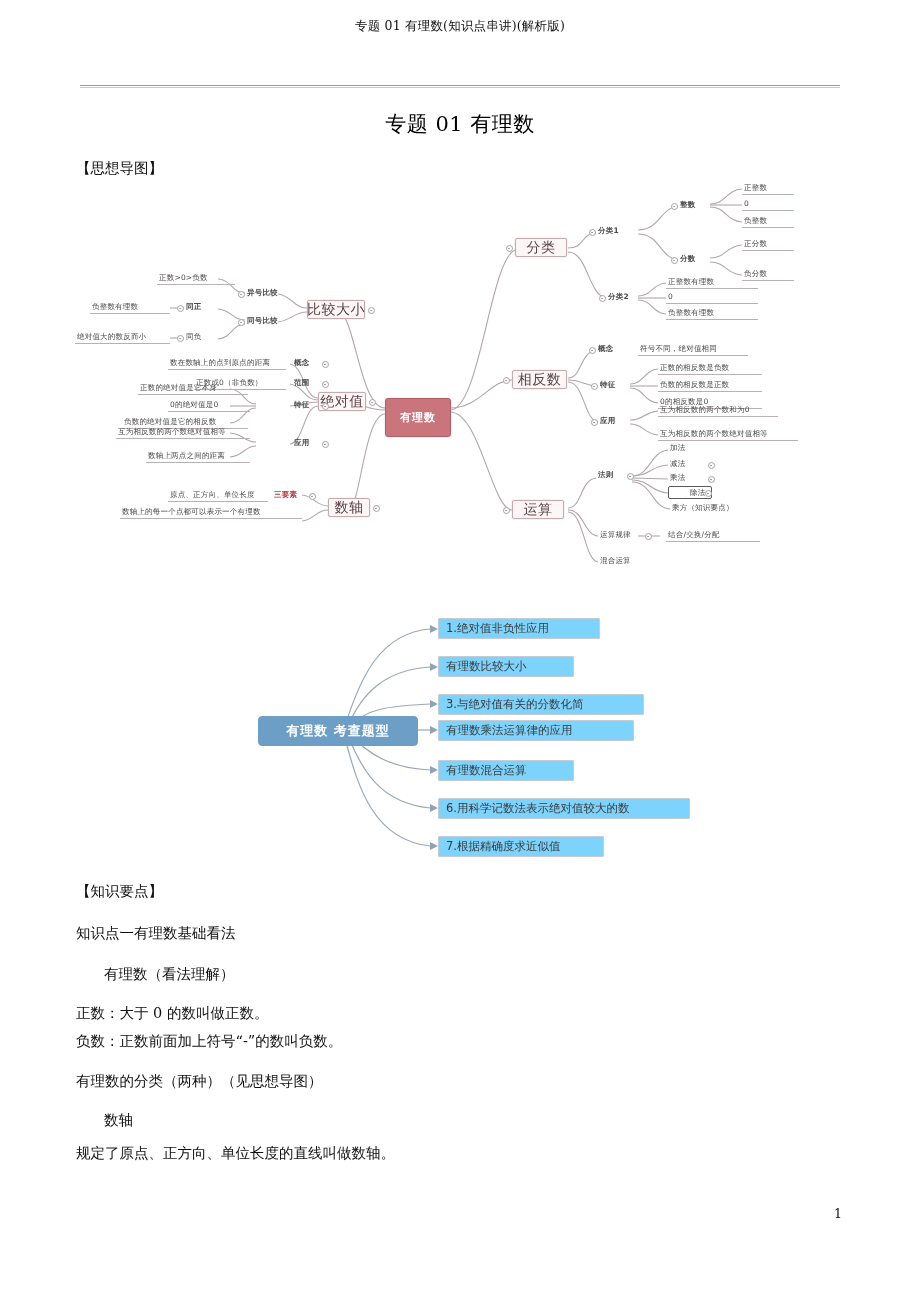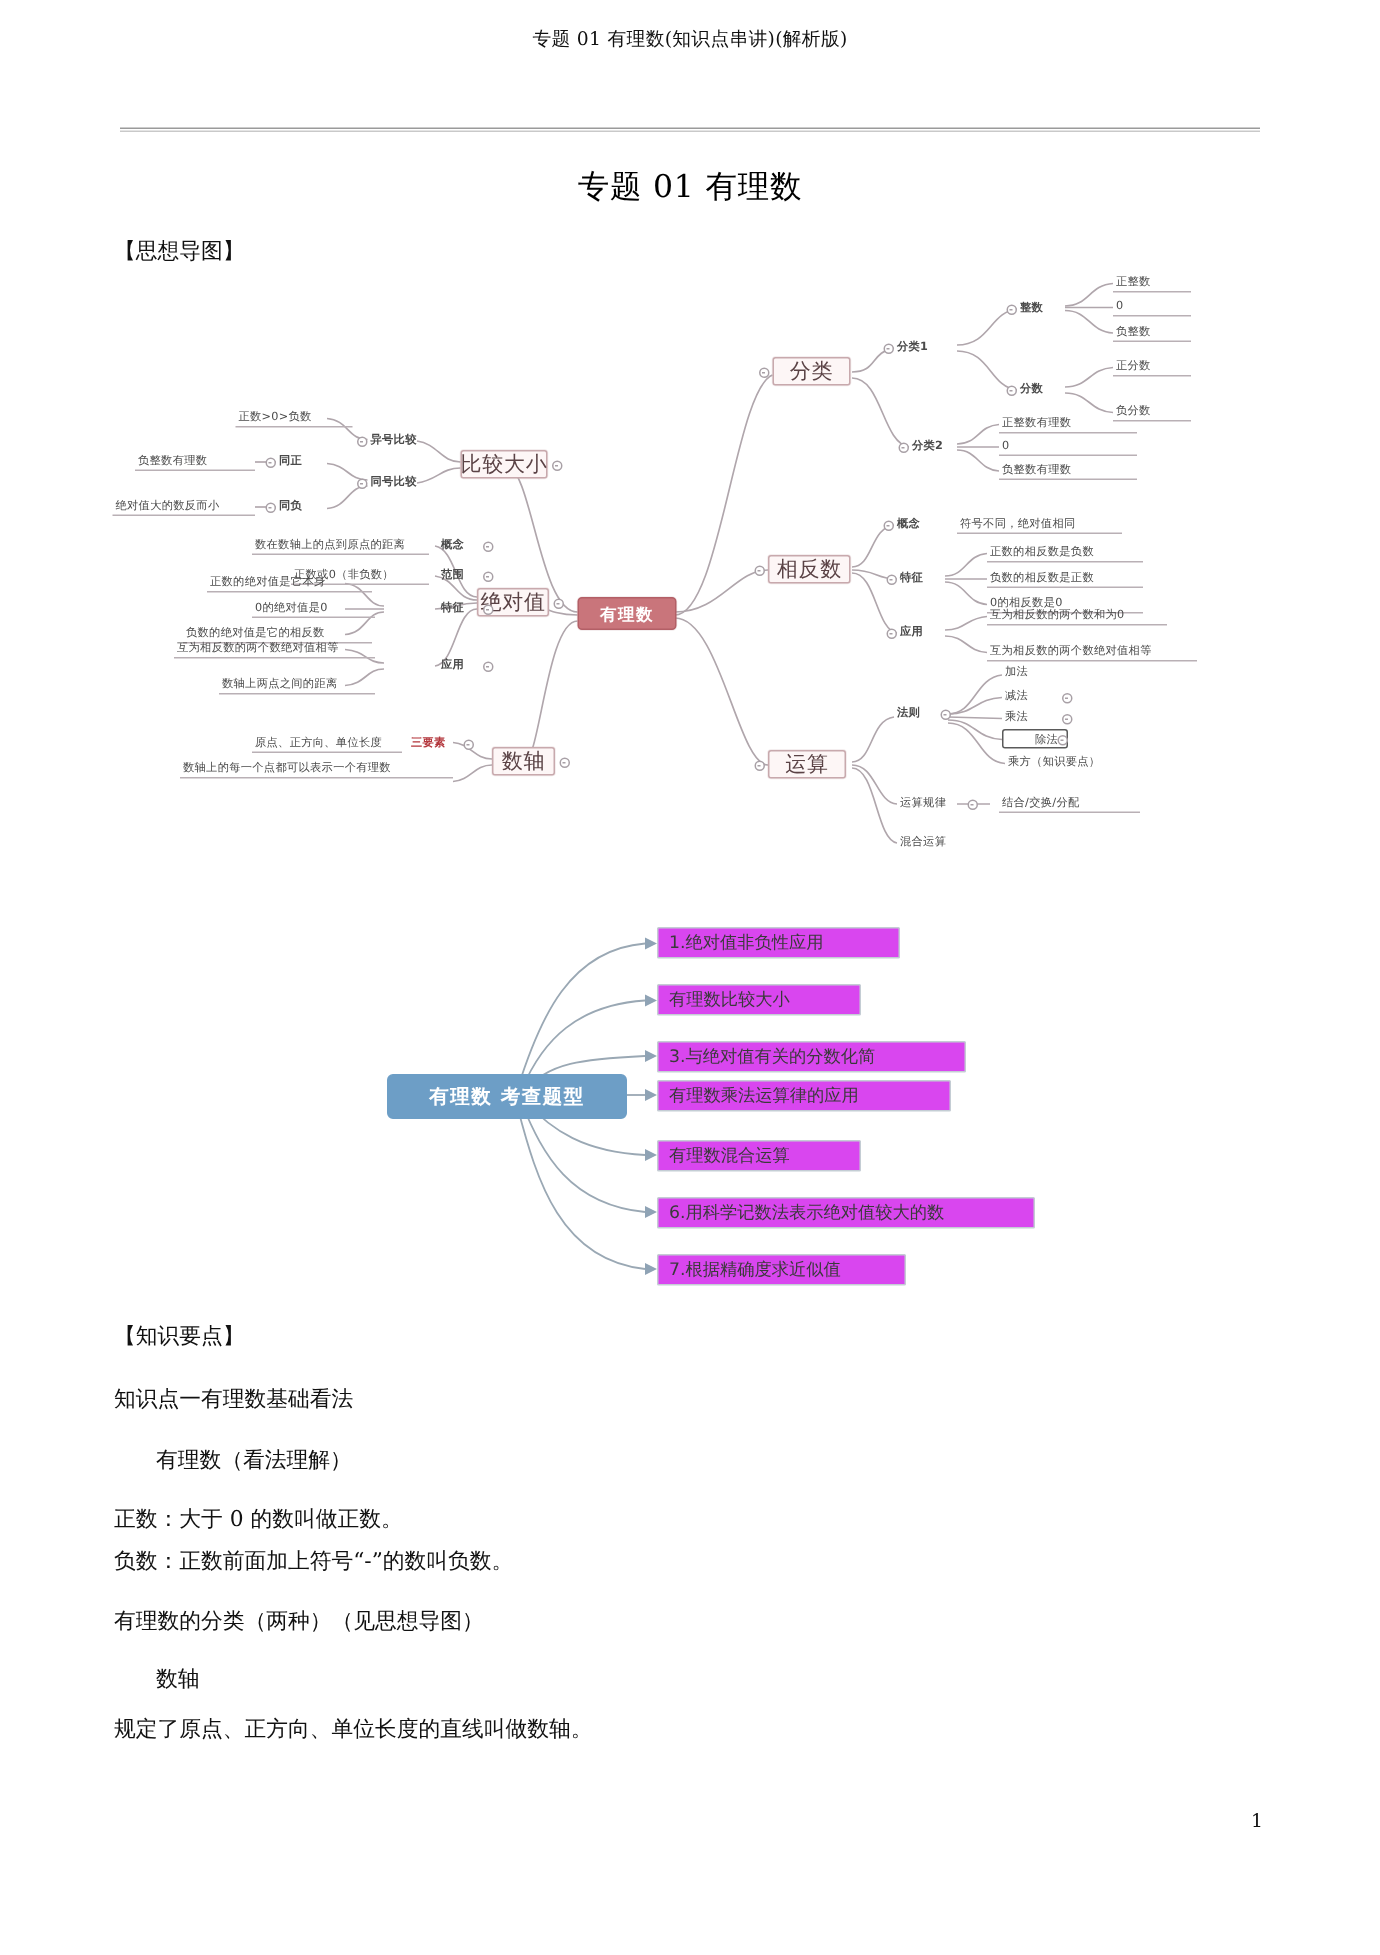--- a/index.html
+++ b/index.html
@@ -194,21 +194,21 @@
     letter-spacing: 1px;
     display: flex;
     align-items: center;
     justify-content: center;
     filter: blur(0.25px);
   }
   .mm2-leaf {
     position: absolute;
     height: 21px;
     box-sizing: border-box;
-    background: #d946ef;
+    background: #7dd3fc;
     border: 1px solid #c4cdd4;
     border-radius: 1px;
     font-family: "DejaVu Sans", "Liberation Sans", sans-serif;
     font-size: 11.5px;
     color: #3a3a3a;
     display: flex;
     align-items: center;
     padding: 0 7px;
     white-space: nowrap;
     filter: blur(0.25px);
@@ -299,21 +299,21 @@
         <path d="M196,228 C184,228 184,242 170,243"></path>
 
         <path d="M196,262 C184,262 184,254 170,253"></path>
         <path d="M196,266 C184,266 184,276 170,277"></path>
 
         <path d="M268,326 C256,326 254,316 242,315"></path>
         <path d="M268,330 C256,330 254,340 242,341"></path>
       </g>
     </svg>
 
-    <div class="node box center" style="left:325px; top:218px; width:66px; height:22px;">有理数</div>
+    <div class="node box center" style="left:325px; top:218px; width:66px; height:39px;">有理数</div>
 
     <div class="node box mid" style="left:455px; top:58px; width:52px; height:19px;">分类</div>
     <div class="toggle" style="left:446px; top:65px;"></div>
 
     <div class="node box mid" style="left:452px; top:190px; width:55px; height:19px;">相反数</div>
     <div class="toggle" style="left:443px; top:197px;"></div>
 
     <div class="node box mid" style="left:452px; top:320px; width:52px; height:19px;">运算</div>
     <div class="toggle" style="left:443px; top:327px;"></div>
 
@@ -386,21 +386,21 @@
     <div class="toggle" style="left:178px; top:111px;"></div>
     <div class="node leaf left-align" style="left:97px; top:92px; width:78px; height:13px;">正数&gt;0&gt;负数</div>
 
     <div class="node leaf left-align noline" style="left:185px; top:135px; width:48px; height:13px; font-weight:bold;">同号比较</div>
     <div class="toggle" style="left:178px; top:139px;"></div>
 
     <div class="node leaf left-align noline" style="left:124px; top:121px; width:28px; height:13px; font-weight:bold;">同正</div>
     <div class="toggle" style="left:117px; top:125px;"></div>
     <div class="node leaf left-align" style="left:30px; top:121px; width:80px; height:13px;">负整数有理数</div>
 
-    <div class="node leaf left-align noline" style="left:124px; top:151px; width:28px; height:13px; font-weight:bold;">同负</div>
+    <div class="node leaf left-align noline" style="left:124px; top:151px; width:28px; height:13px; font-weight:normal;">同负</div>
     <div class="toggle" style="left:117px; top:155px;"></div>
     <div class="node leaf left-align" style="left:15px; top:151px; width:95px; height:13px;">绝对值大的数反而小</div>
 
     <div class="node leaf left-align noline" style="left:232px; top:177px; width:28px; height:13px; font-weight:bold;">概念</div>
     <div class="toggle" style="left:262px; top:181px;"></div>
     <div class="node leaf left-align" style="left:108px; top:177px; width:118px; height:13px;">数在数轴上的点到原点的距离</div>
 
     <div class="node leaf left-align noline" style="left:232px; top:197px; width:28px; height:13px; font-weight:bold;">范围</div>
     <div class="toggle" style="left:262px; top:201px;"></div>
     <div class="node leaf left-align" style="left:134px; top:197px; width:92px; height:13px;">正数或0（非负数）</div>

